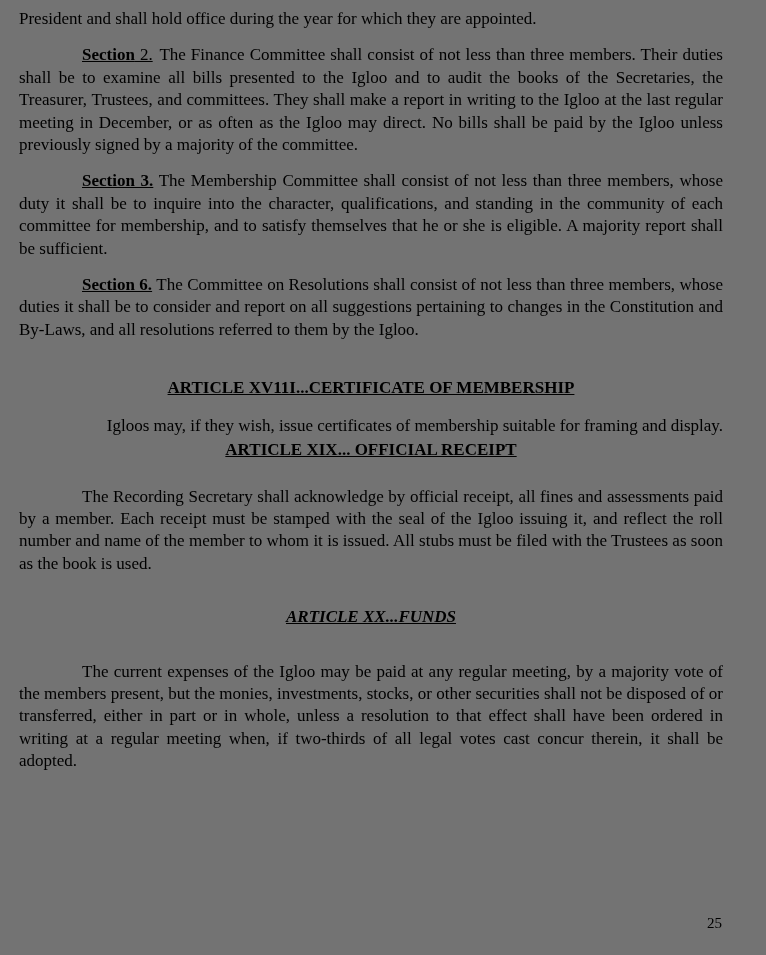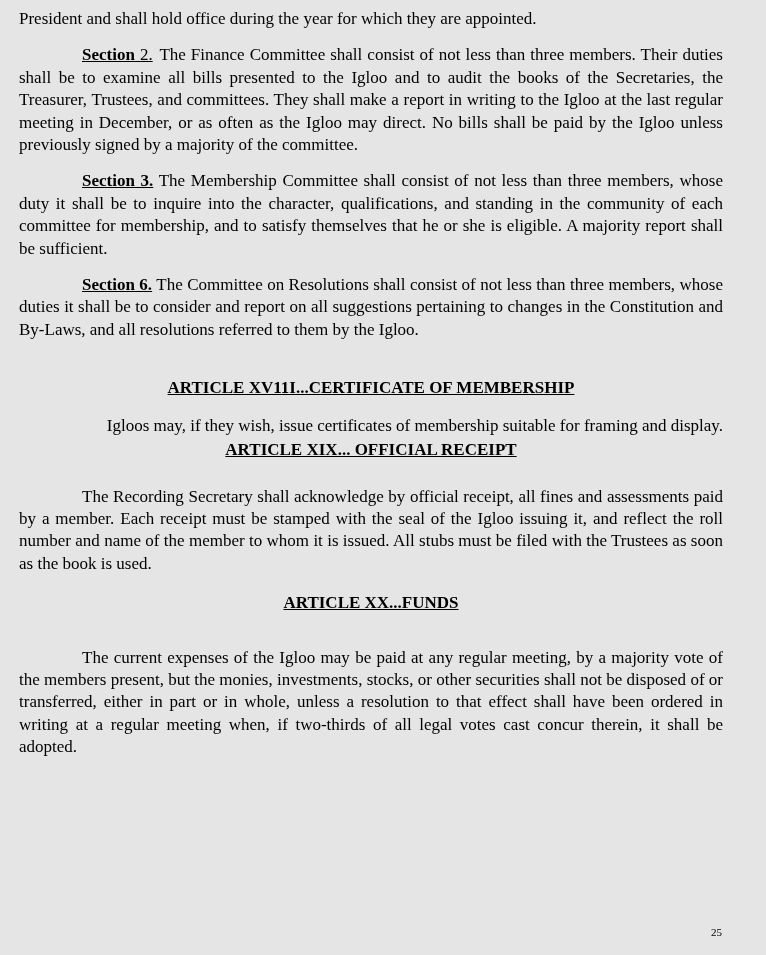--- a/index.html
+++ b/index.html
@@ -4,21 +4,21 @@
 <style>
   html, body {
     margin: 0;
     padding: 0;
     background: #ffffff;
   }
   .page {
     position: relative;
     width: 766px;
     height: 955px;
-    background: #e5e5e5;
+    background: #737373;
     color: #000000;
     font-family: "Liberation Serif", "DejaVu Serif", serif;
     font-size: 17px;
     line-height: 22.4px;
     overflow: hidden;
   }
   .content {
     position: absolute;
     top: 8px;
     left: 19px;
@@ -34,27 +34,27 @@
   .h-art {
     text-align: center;
     font-weight: bold;
     text-indent: 0;
   }
   .h-art .h-text { text-decoration: underline; }
   .h-art-1 { margin-top: 36px; }
   .p-igloos { text-indent: 53px; margin-top: 15px; text-align: right; white-space: nowrap; }
   .h-art-2 { margin-top: 2px; }
   .p-recording { text-indent: 63px; margin-top: 24px; }
-  .h-art-3 { margin-top: 17px; }
+  .h-art-3 { margin-top: 31px; font-style: italic; }
   .p-current { text-indent: 63px; margin-top: 32px; }
   .page-number {
     position: absolute;
     right: 44px;
-    bottom: 15px;
-    font-size: 11px;
+    bottom: 24px;
+    font-size: 15px;
     line-height: 15px;
   }
 </style>
 </head>
 <body>
 
 <div class="page">
   <div class="content">
 
     <p class="p-cont"><span>President and shall hold office during the year for which they are appointed.</span></p>

